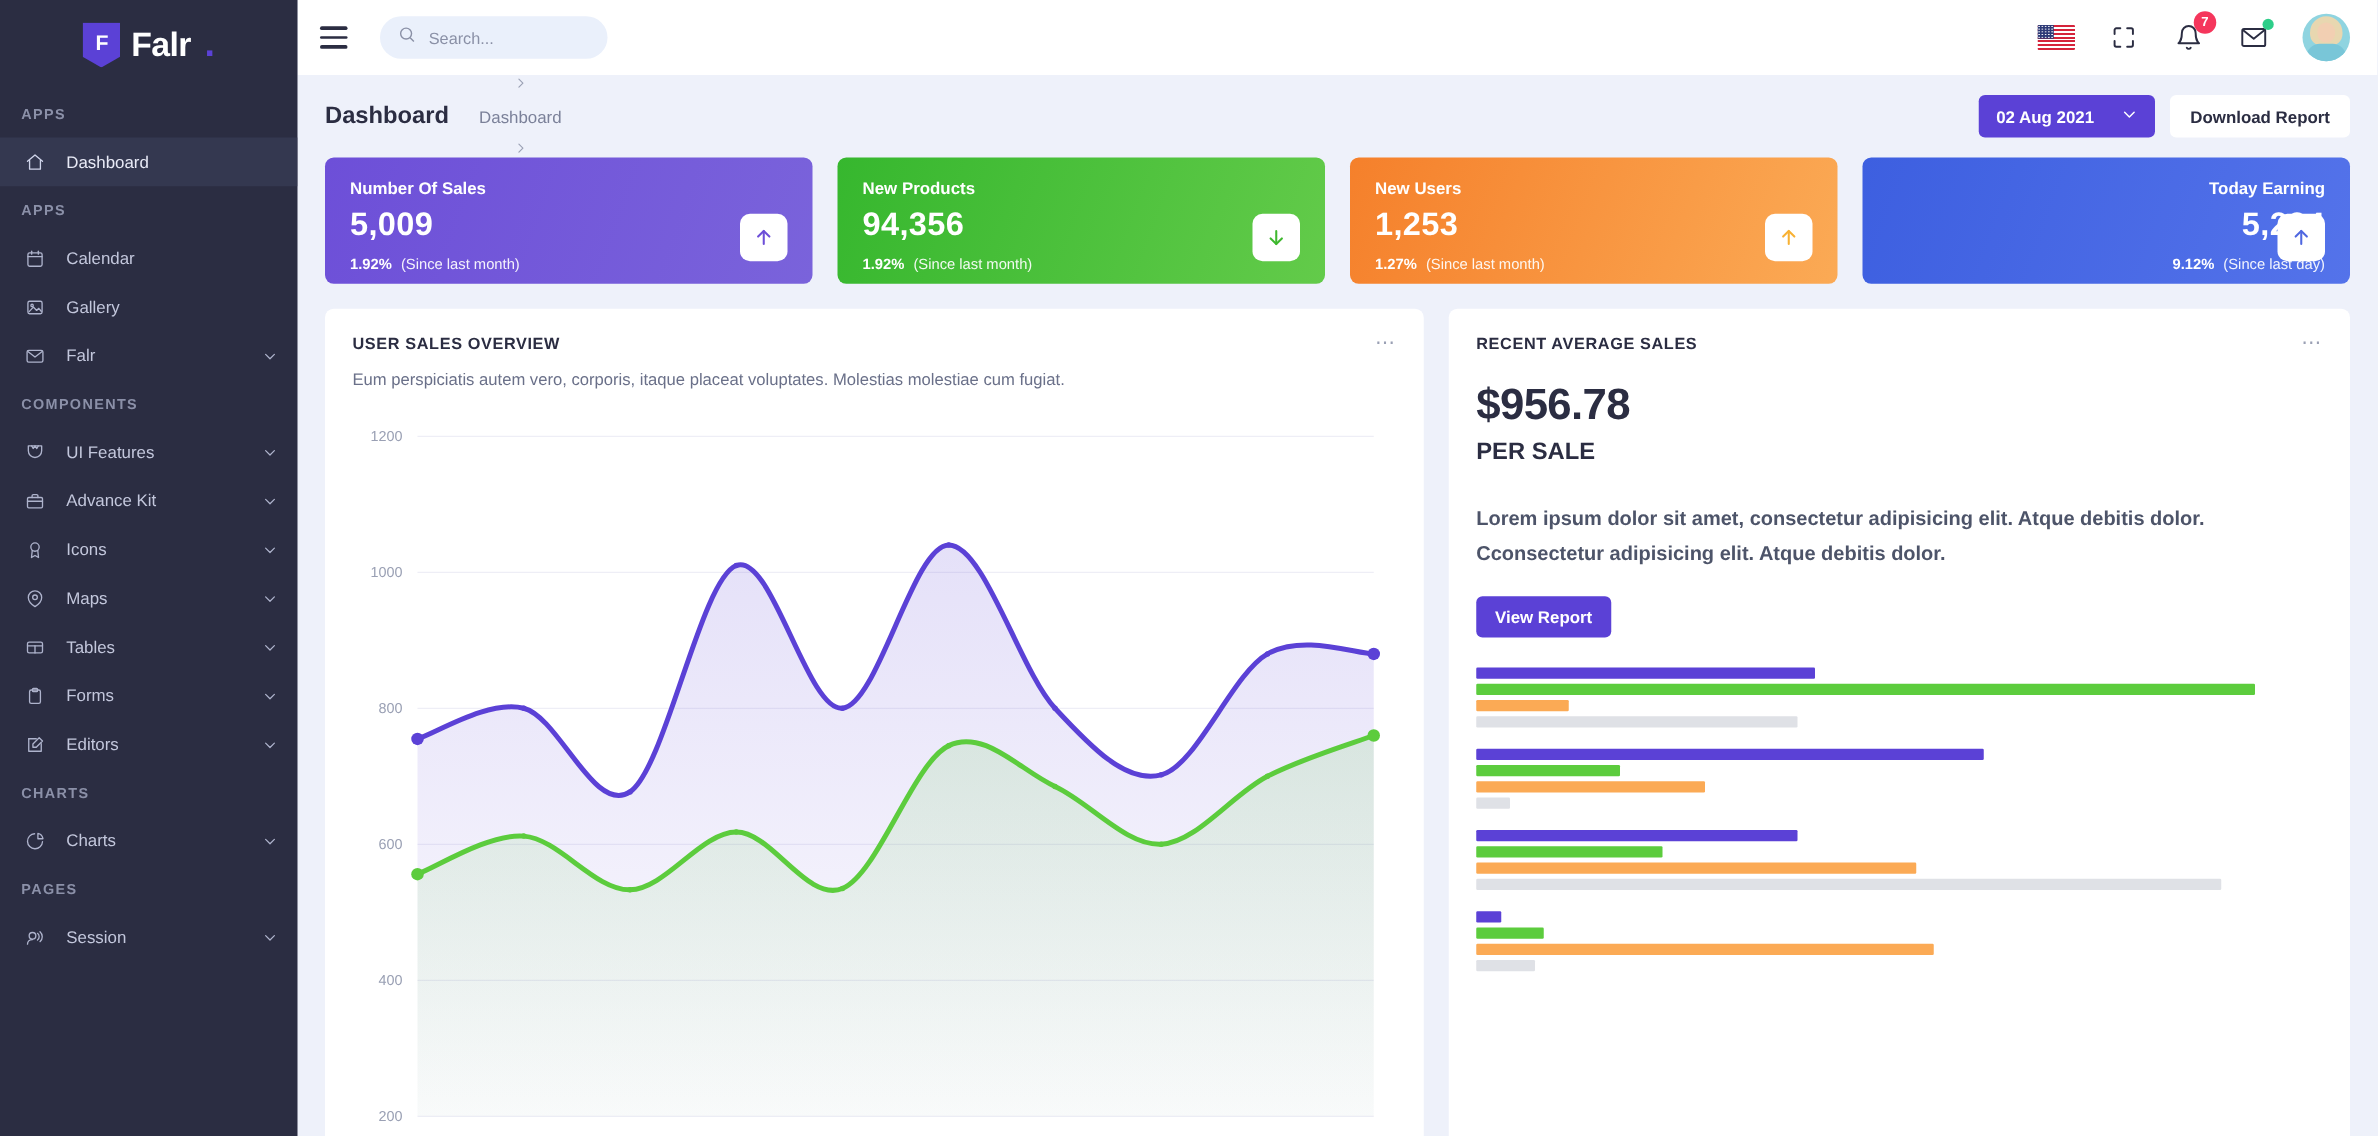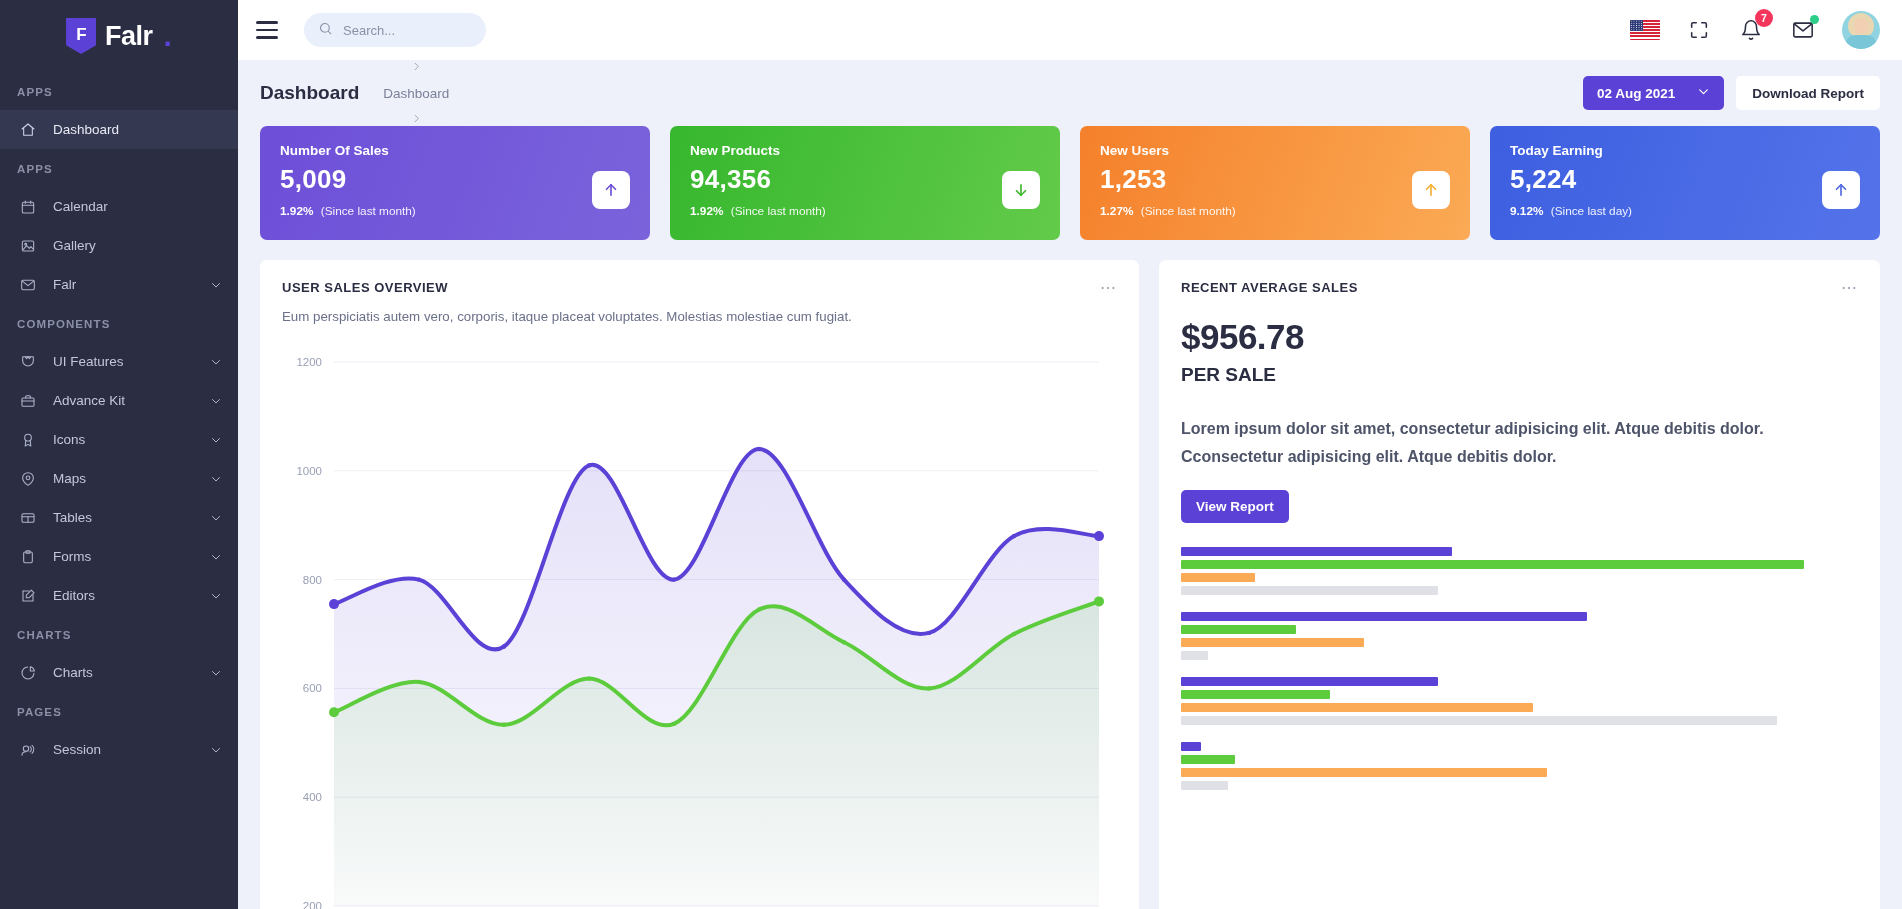--- a/index.html
+++ b/index.html
@@ -133,21 +133,21 @@
                   stroke-linecap: round; stroke-linejoin: round; }
   .dl-btn {
     background: #fff; color: #2b2d42; font-size: 13.5px; font-weight: bold;
     border: none; border-radius: 5px; height: 34px; padding: 0 16px; cursor: pointer;
     font-family: "Liberation Sans", sans-serif;
   }
 
   
   .stats { display: flex; gap: 20px; }
   .stat-card {
-    flex: 1; height: 114px; border-radius: 7px; padding: 17px 20px;
+    flex: 1; height: 101px; border-radius: 7px; padding: 17px 20px;
     color: #fff; position: relative; overflow: hidden;
   }
   .stat-title { font-size: 13.5px; font-weight: bold; }
   .stat-value { font-size: 26px; font-weight: bold; margin-top: 6px; letter-spacing: 0.3px; }
   .stat-sub { margin-top: 9px; font-size: 11.8px; }
   .stat-sub b { font-weight: bold; }
   .stat-sub span { opacity: 0.92; margin-left: 4px; }
   .stat-badge {
     position: absolute; right: 20px; top: 45px; width: 38px; height: 38px;
     background: #fff; border-radius: 8px; display: flex; align-items: center;
@@ -492,21 +492,21 @@
         <b>1.27%</b>
         <span>(Since last month)</span>
       </div>
       <div class="stat-badge">
         <svg viewBox="0 0 24 24" style="stroke:#f8b133">
                 <polyline points="12,19 12,5"></polyline>
                 <polyline points="6,11 12,5 18,11"></polyline>
               </svg>
       </div>
     </div>
-          <div class="stat-card" style="background:linear-gradient(110deg,#3d5fe0,#5473ea);">
+          <div class="stat-card" style="background:linear-gradient(110deg,#3d5fe0,#5473ea);text-align:right;">
       <div class="stat-title">Today Earning</div>
       <div class="stat-value">5,224</div>
       <div class="stat-sub">
         <b>9.12%</b>
         <span>(Since last day)</span>
       </div>
       <div class="stat-badge">
         <svg viewBox="0 0 24 24" style="stroke:#5068e0">
                 <polyline points="12,19 12,5"></polyline>
                 <polyline points="6,11 12,5 18,11"></polyline>

